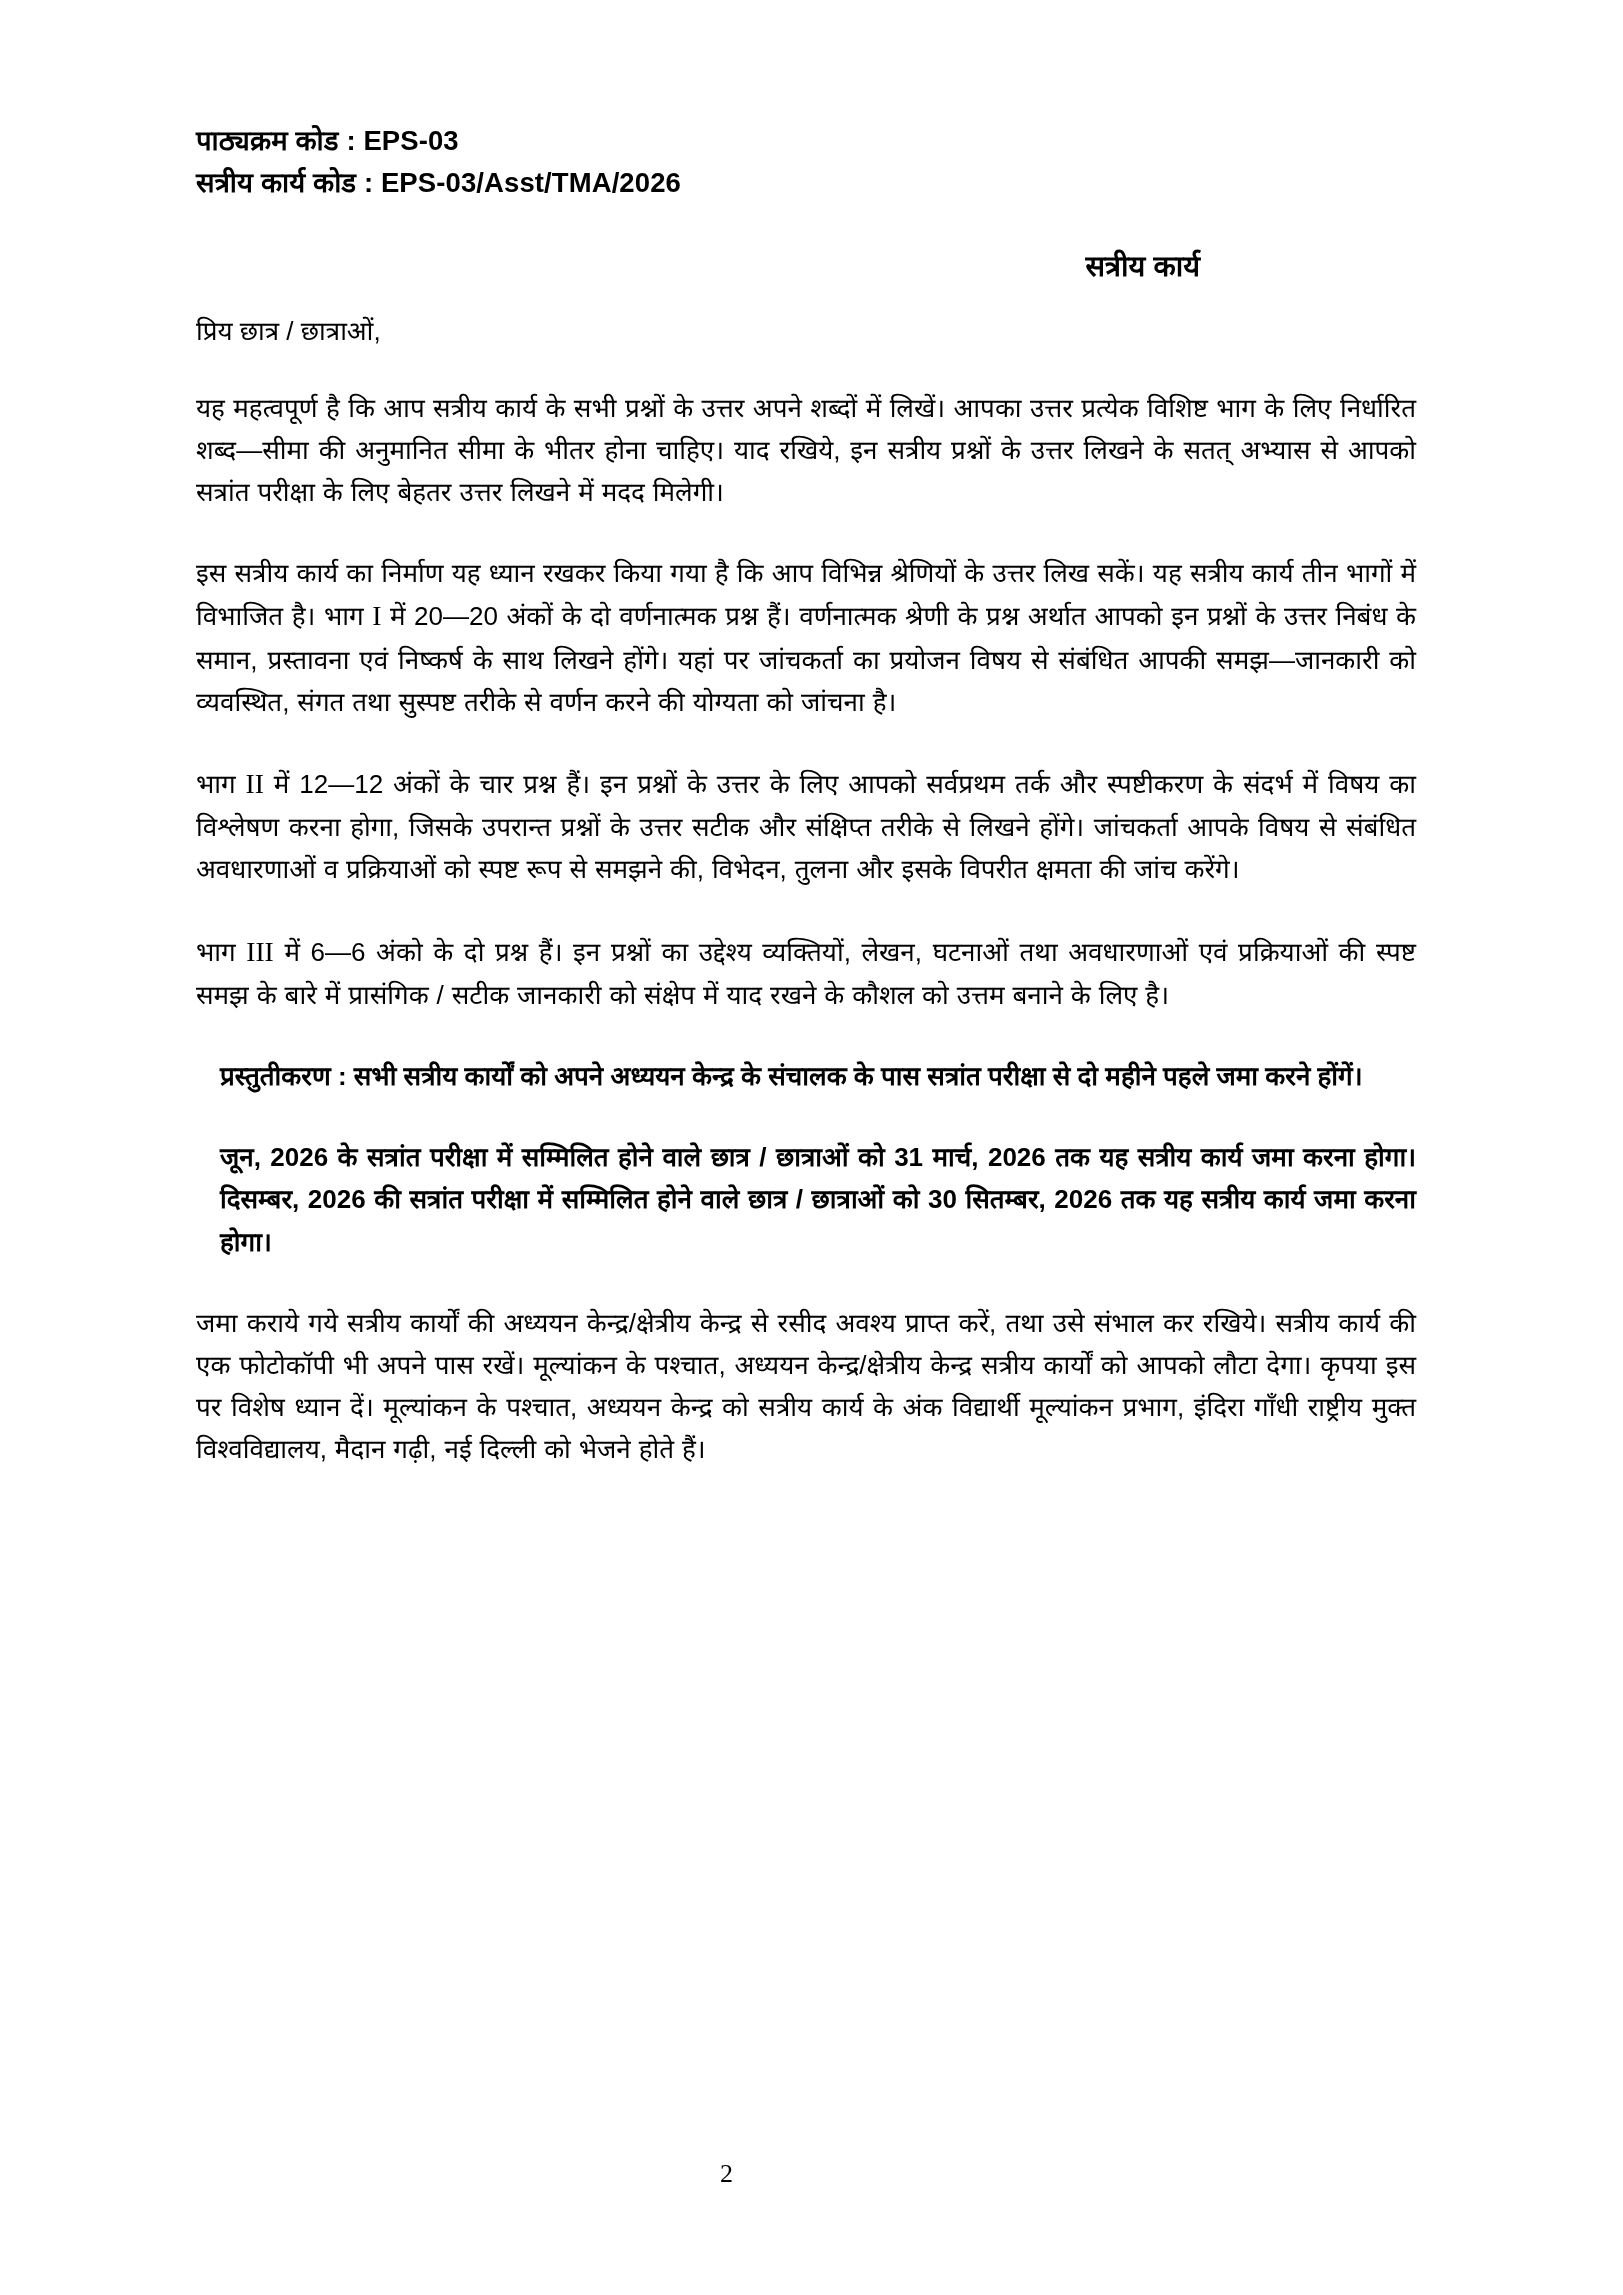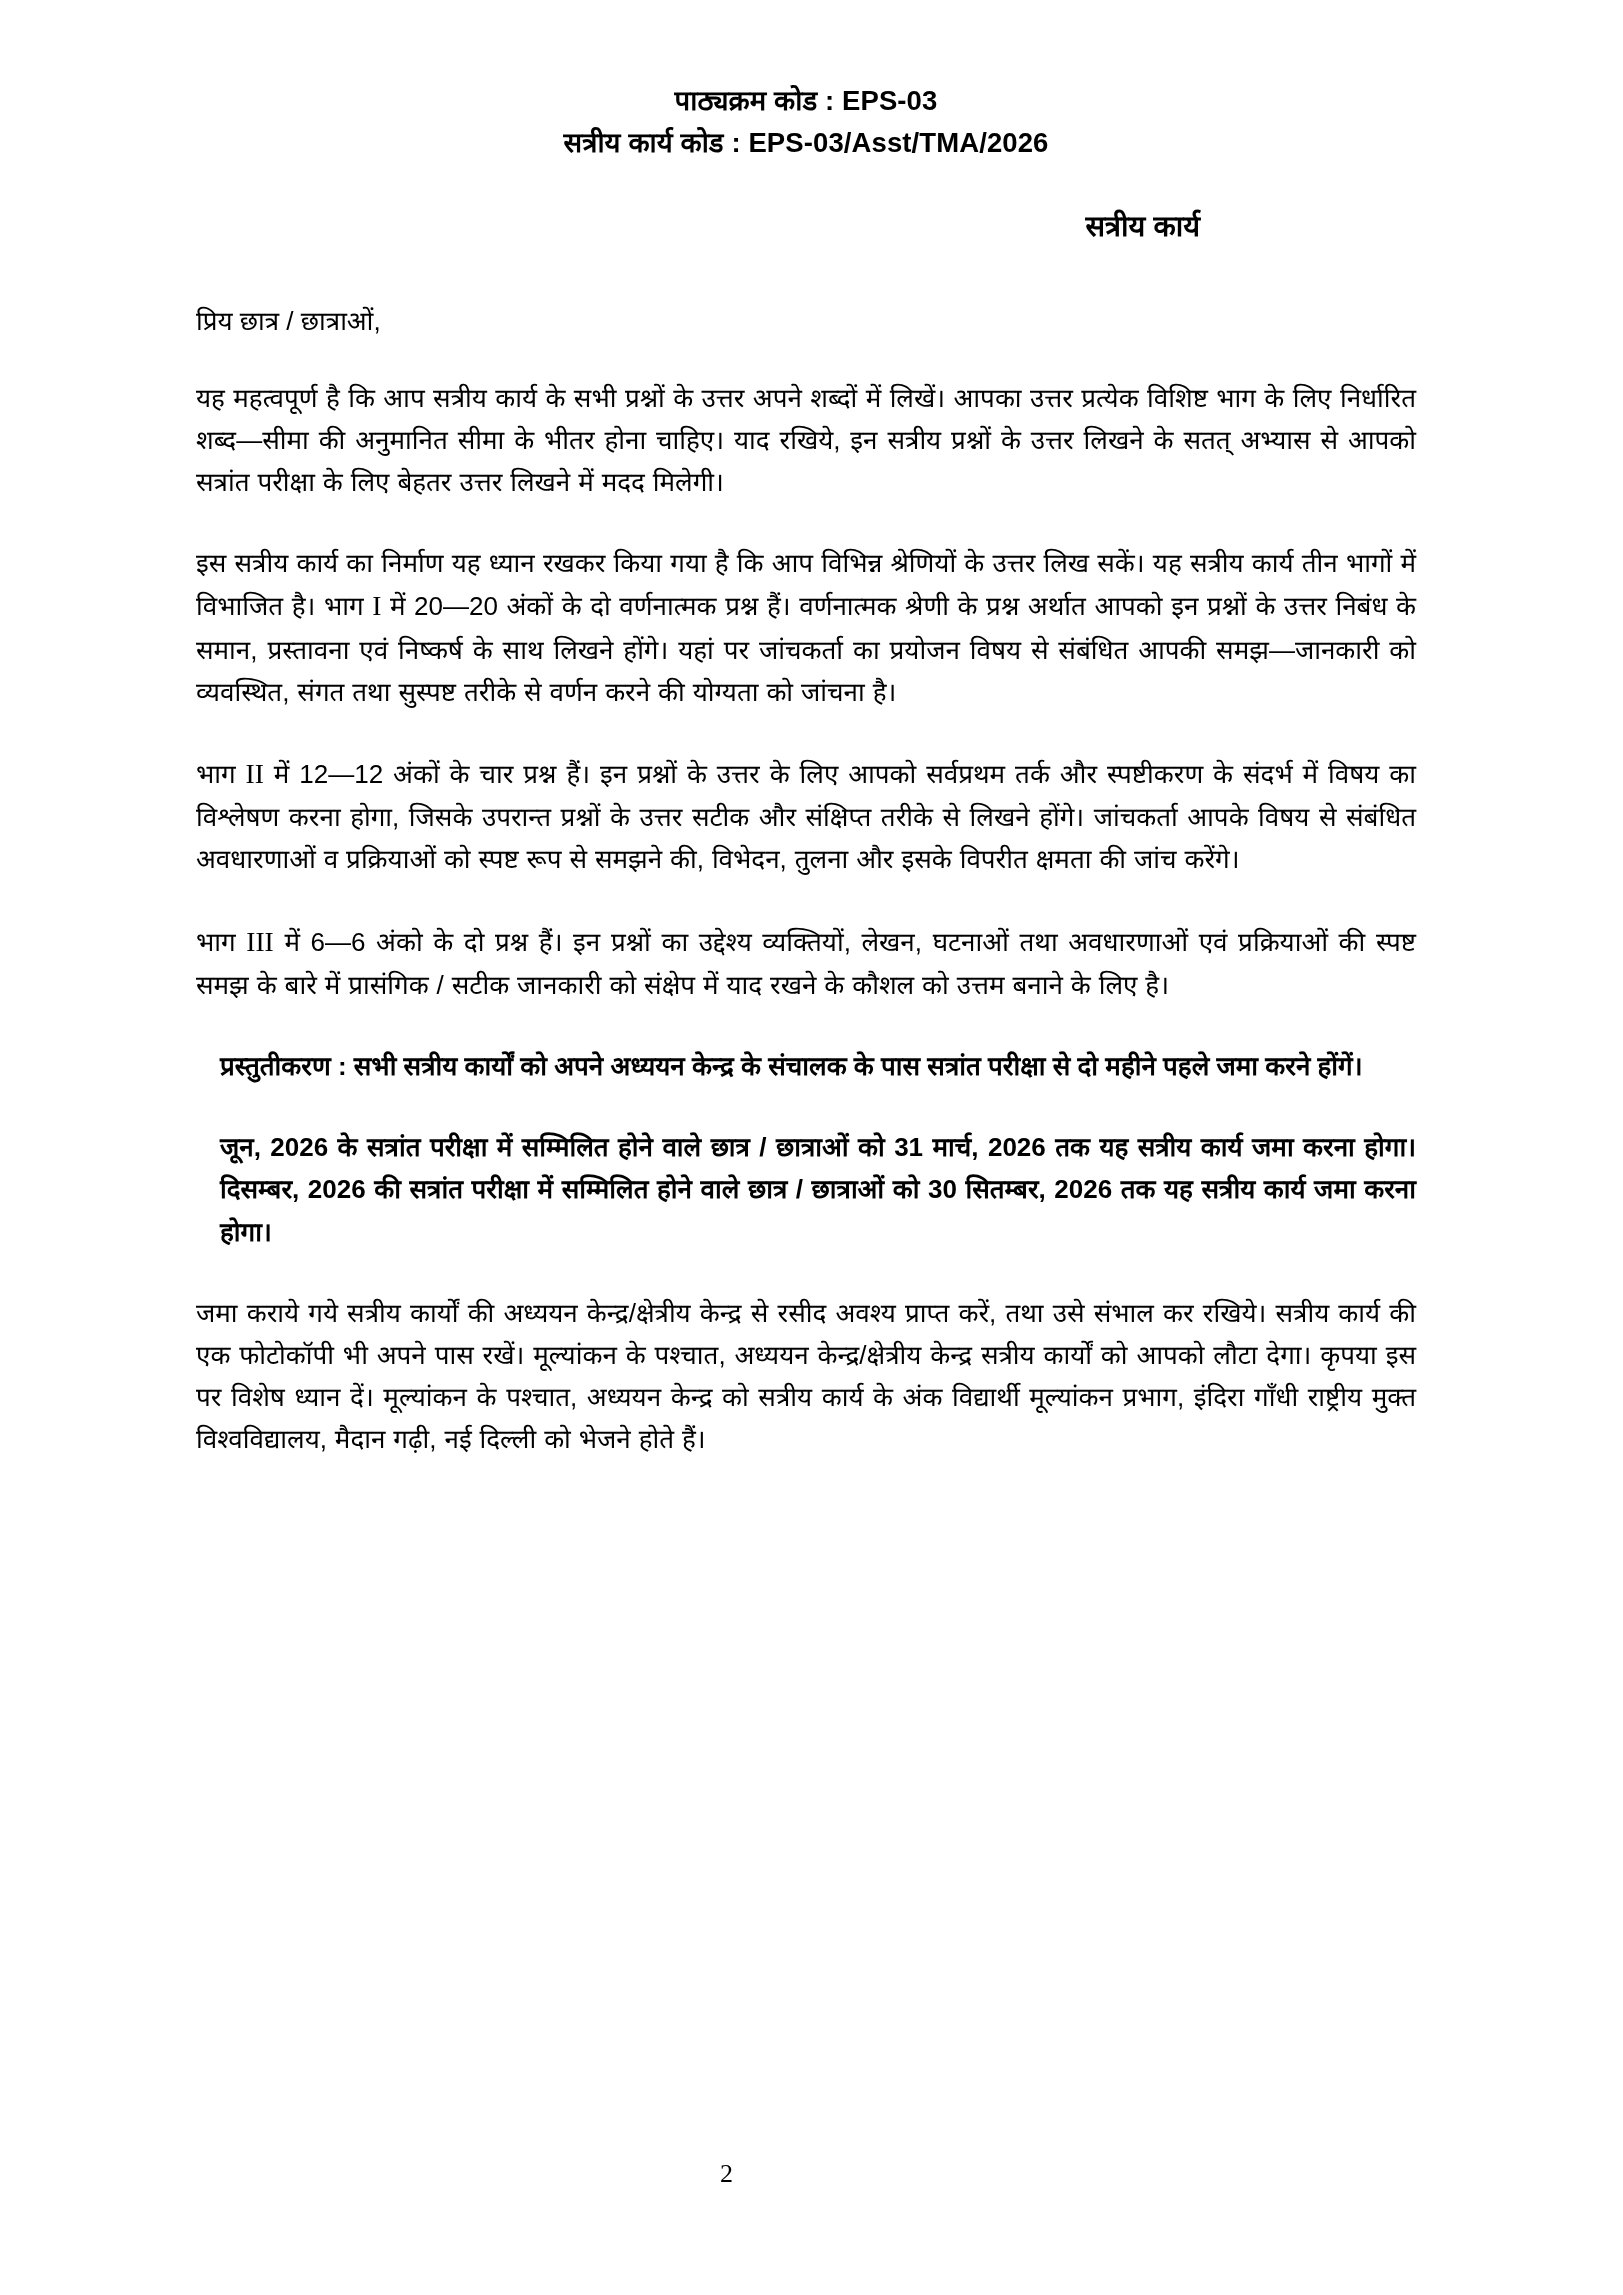--- a/index.html
+++ b/index.html
@@ -21,22 +21,22 @@
   }
   .content {
     position: absolute;
     left: 196px;
     top: 0;
     width: 1220px;
   }
 
   
   .header {
-    margin-top: 80px;
-    text-align: center;
+    margin-top: 120px;
+    text-align: left;
     line-height: 1.52;
   }
   .header-line {
     font-family: "Liberation Sans", "DejaVu Sans", sans-serif;
     font-weight: 700;
     font-size: 27.5px;
     letter-spacing: 0.1px;
     white-space: nowrap;
   }
 
@@ -45,21 +45,21 @@
     margin-top: 41px;
     text-align: right;
     font-family: "Liberation Sans", "DejaVu Sans", sans-serif;
     font-weight: 700;
     font-size: 29px;
     padding-right: 216px;
   }
 
   
   .salutation {
-    margin-top: 58px;
+    margin-top: 28px;
     font-family: "Liberation Sans", "DejaVu Sans", sans-serif;
     font-size: 26px;
     font-weight: 400;
   }
 
   
   p.para {
     font-family: "Liberation Sans", "DejaVu Sans", sans-serif;
     font-size: 26px;
     font-weight: 400;

